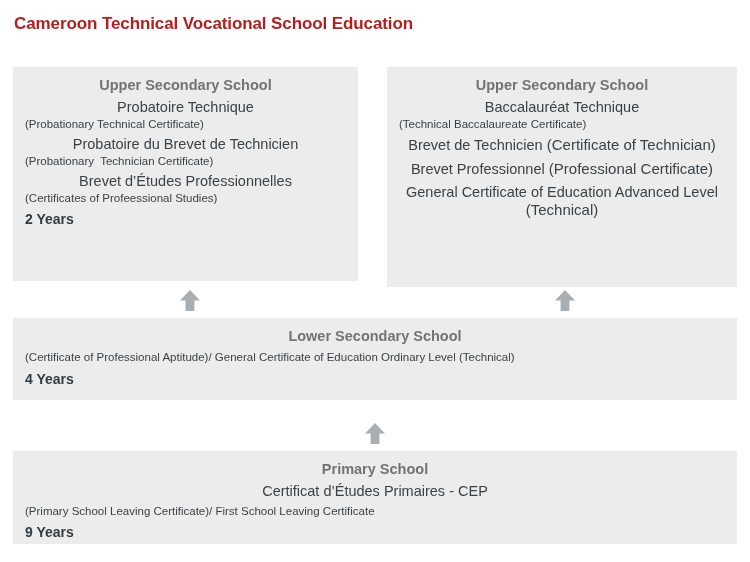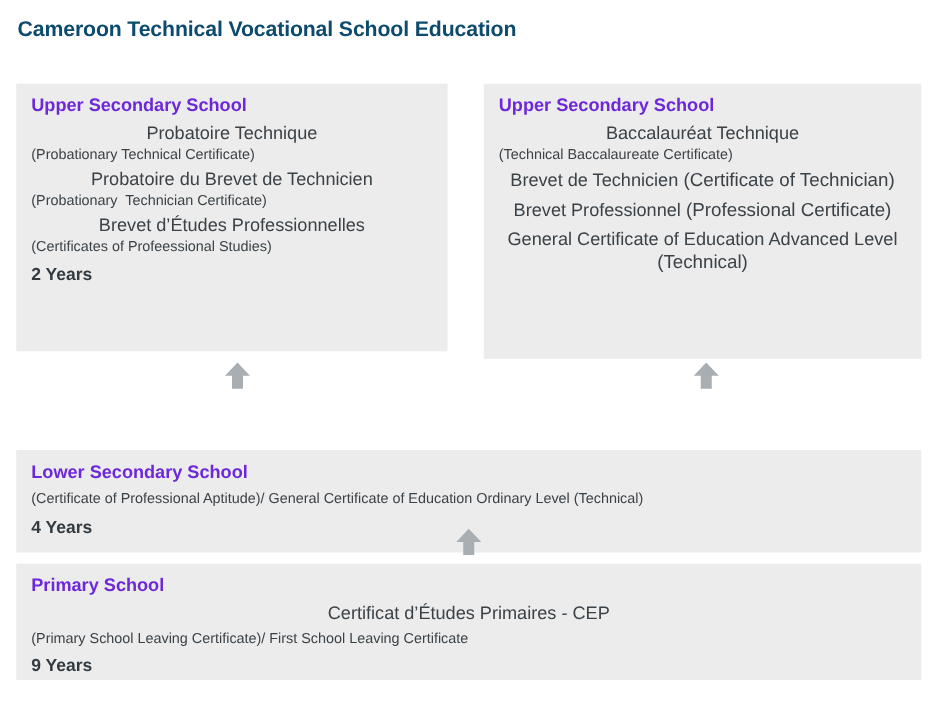--- a/index.html
+++ b/index.html
@@ -17,39 +17,40 @@
     overflow: hidden;
   }
 
   
   #page-title {
     position: absolute;
     left: 14px;
     top: 14px;
     font-size: 17px;
     font-weight: bold;
-    color: #0c4a6e;
+    color: #b91c1c;
     letter-spacing: -0.1px;
     white-space: nowrap;
   }
 
   
   .level-box {
     position: absolute;
     background: #ececec;
     box-sizing: border-box;
     padding: 10px 12px 8px 12px;
   }
 
   .box-heading {
     font-size: 14.5px;
     font-weight: bold;
-    color: #6d28d9;
+    color: #737373;
     margin: 0 0 5px 0;
     line-height: 1.18;
+    text-align: center;
   }
 
   .cred-block {
     margin: 0 0 5px 0;
   }
   .cred-block:last-of-type {
     margin-bottom: 0;
   }
 
   .cred-main {
@@ -90,21 +91,20 @@
     left: 387px;
     top: 67px;
     width: 350px;
     height: 220px;
   }
   #box-lower-secondary {
     left: 13px;
     top: 318px;
     width: 724px;
     height: 82px;
-    margin-top: 42px;
   }
   #box-primary {
     left: 13px;
     top: 451px;
     width: 724px;
     height: 93px;
   }
 
   
   #box-lower-secondary .cred-main,

